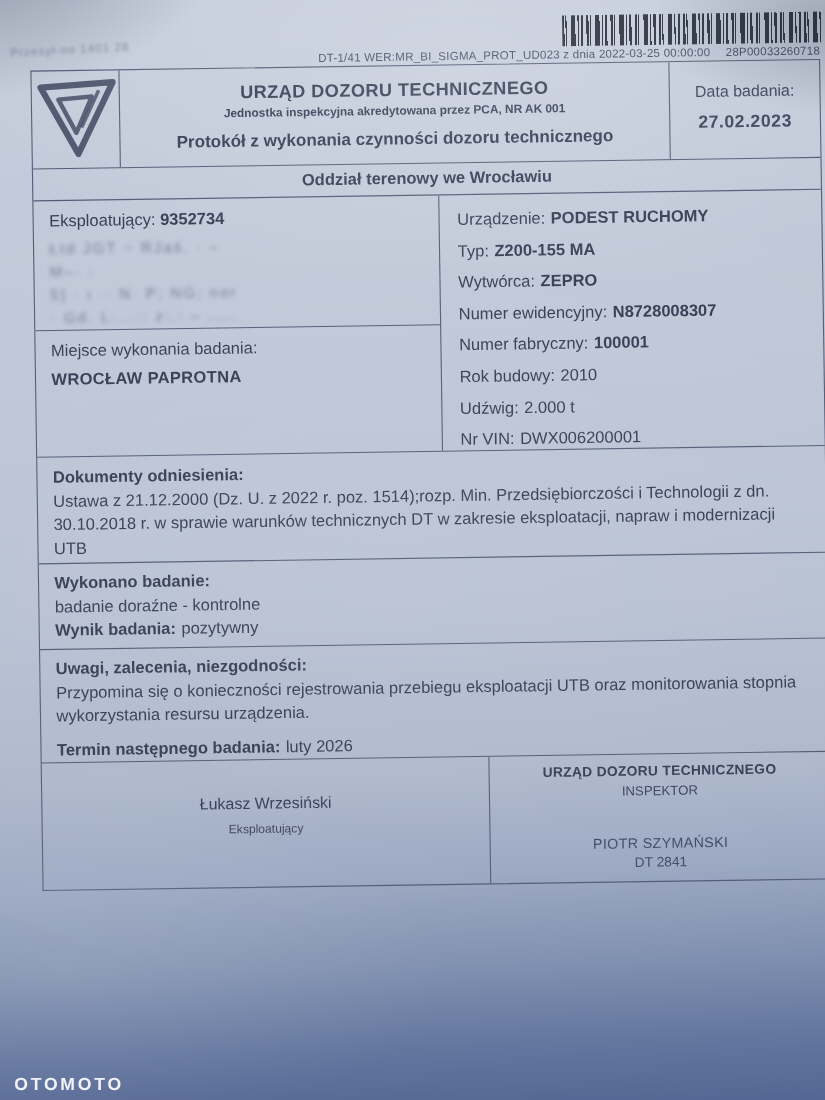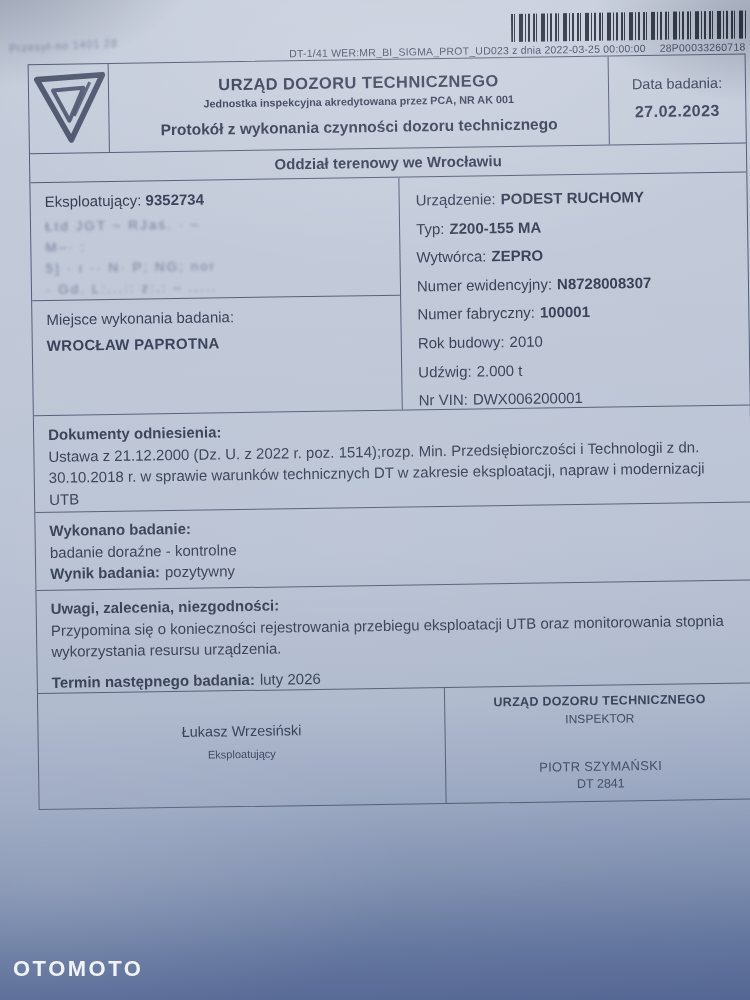--- a/index.html
+++ b/index.html
@@ -94,22 +94,22 @@
   .sign-left .name { font-size:14.5px; }
   .sign-left .role { font-size:11px; margin-top:9px; color:#3c445c; }
   .sign-right { flex:1; text-align:center; padding:8px 6px 10px; display:flex; flex-direction:column; }
   .sign-right .org  { font-size:12.5px; font-weight:bold; letter-spacing:.3px; }
   .sign-right .role { font-size:12px; margin-top:4px; color:#3c445c; }
   .sign-right .spacer { flex:1; }
   .sign-right .name { font-size:13px; color:#414b66; letter-spacing:.3px; }
   .sign-right .id   { font-size:12.5px; color:#414b66; margin-top:3px; }
 
   .watermark {
-    position:absolute; left:13px; bottom:18px; z-index:6;
-    color:#f0f3f8; font-weight:bold; font-size:22px; letter-spacing:2.5px;
+    position:absolute; left:13px; bottom:4px; z-index:6;
+    color:#f0f3f8; font-weight:bold; font-size:16px; letter-spacing:2.5px;
   }
 </style>
 </head>
 <body>
 
 <div class="photo">
   <div class="sheet">
 
     <div class="corner-note">Przesył-no 1401  28</div>
 

